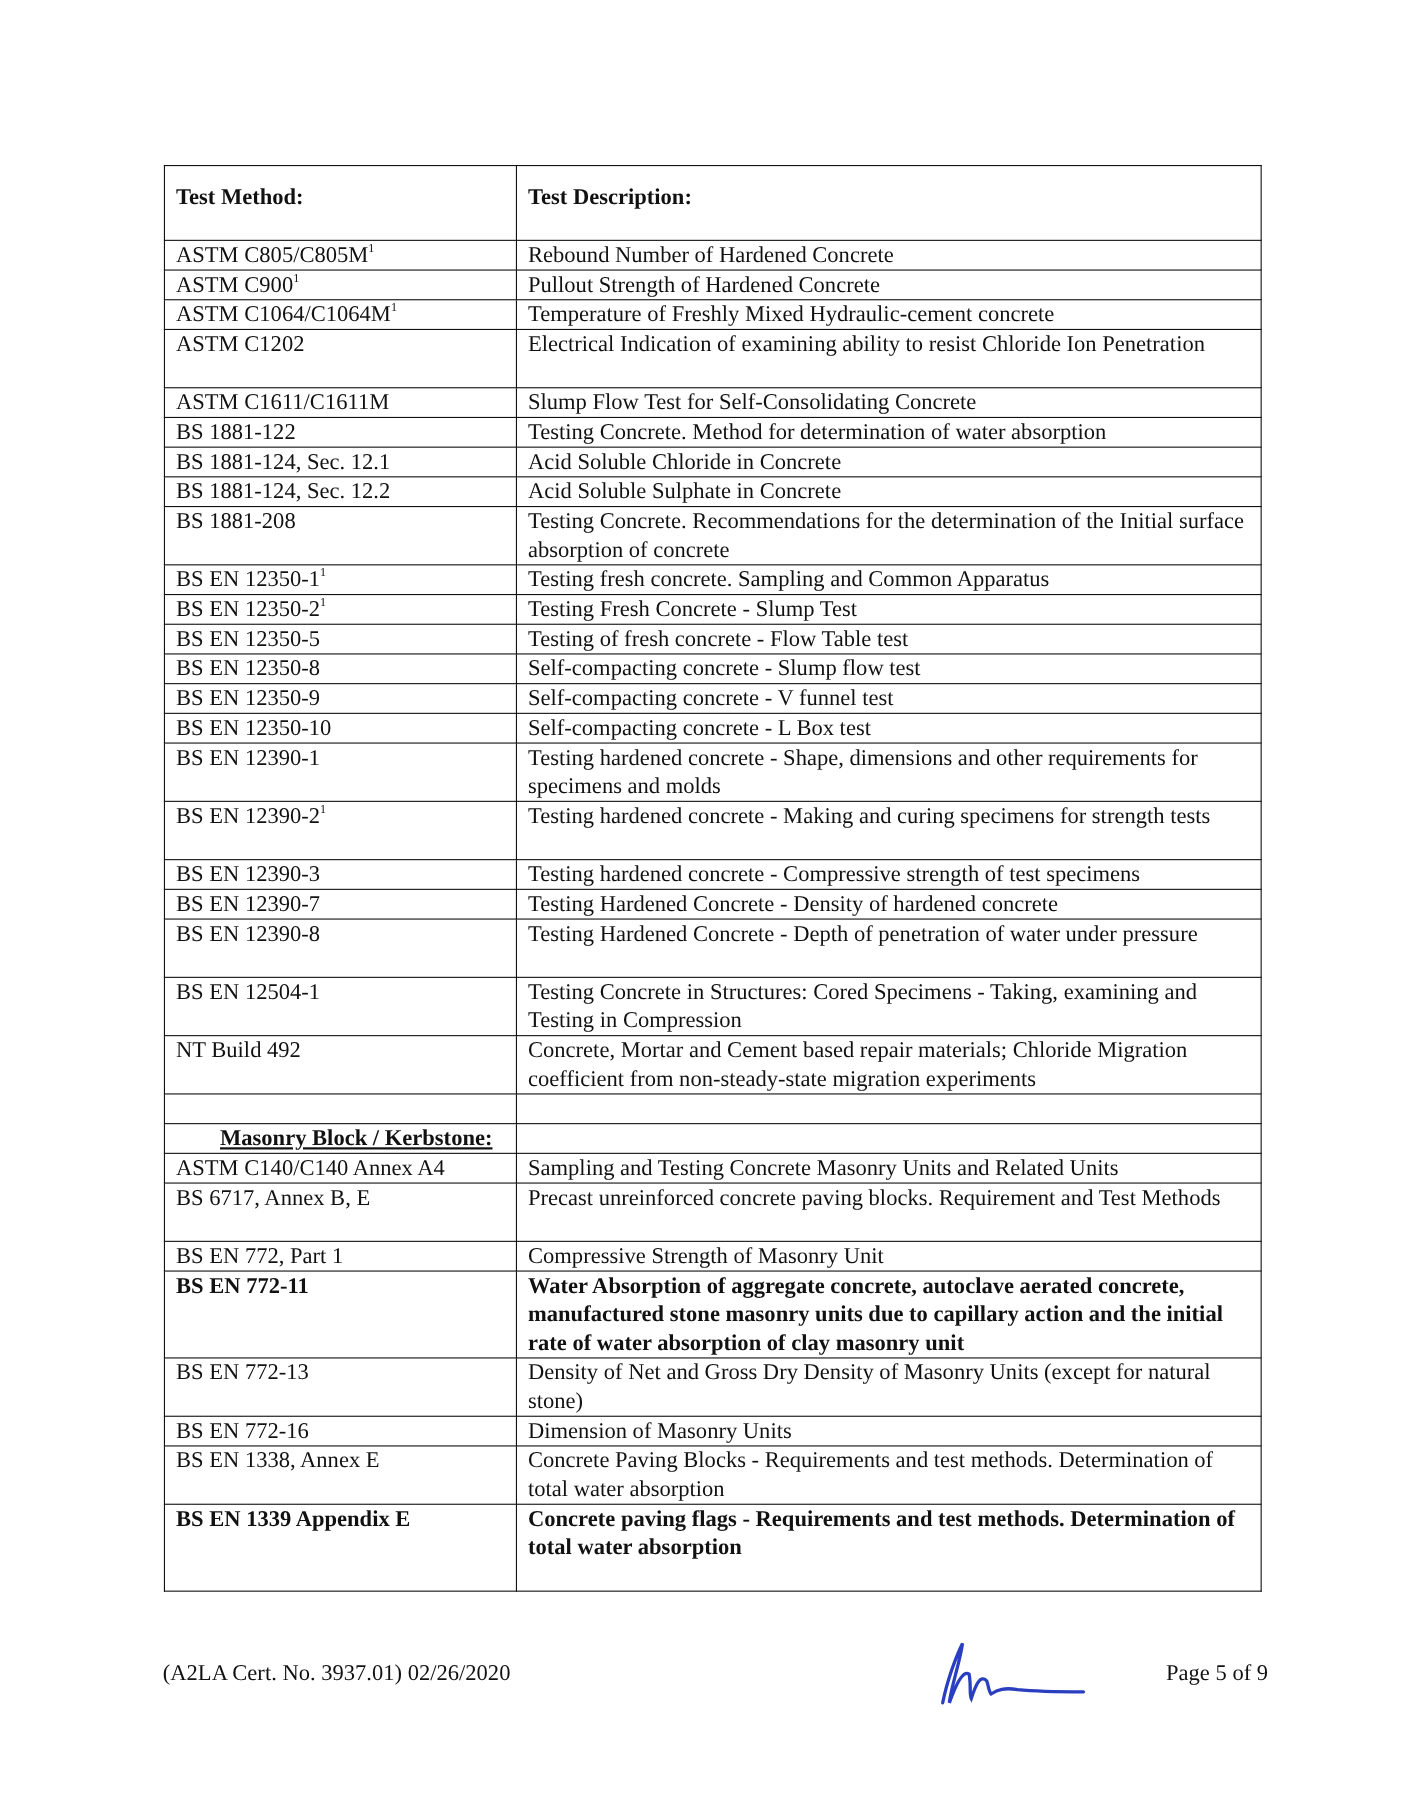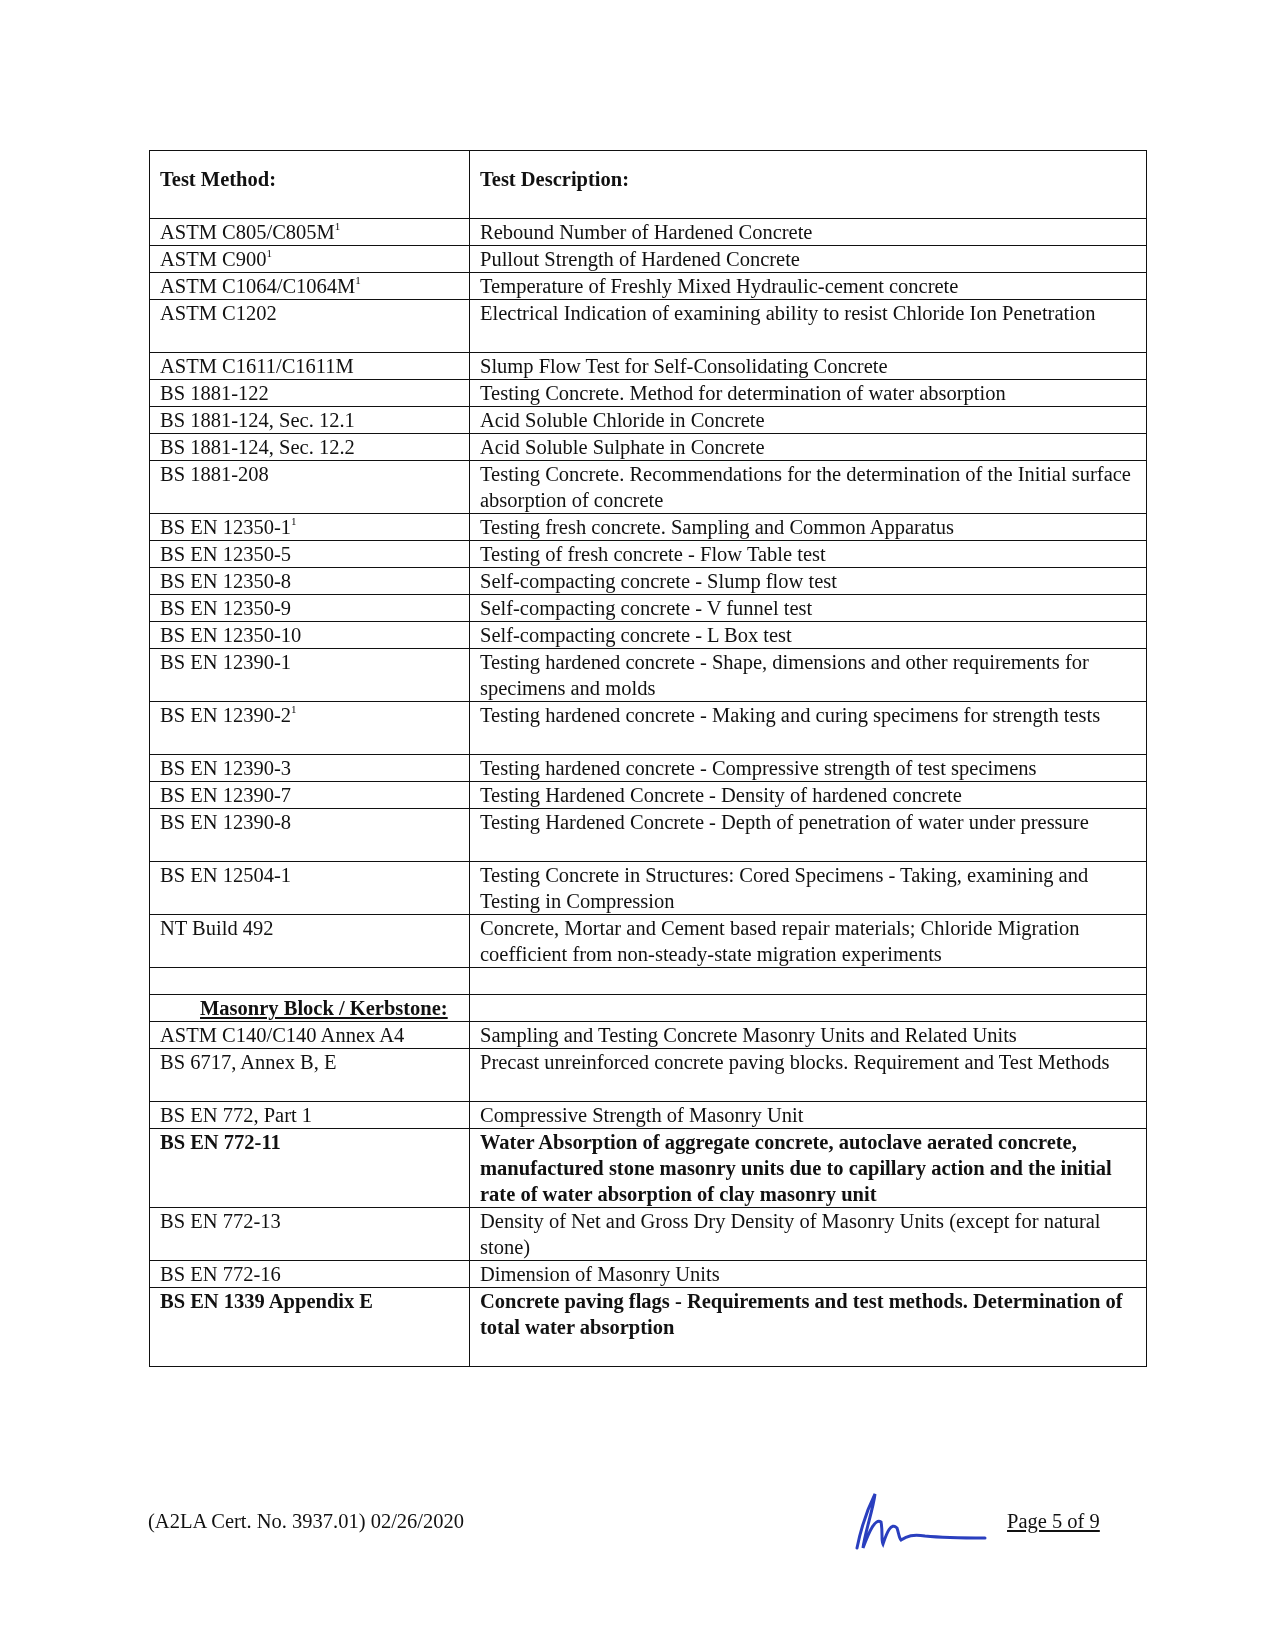--- a/index.html
+++ b/index.html
@@ -12,21 +12,21 @@
   table.acc col.c2 { width: 677px; }
   table.acc td { border: 1.5px solid #111; padding: 0 10px; vertical-align: top;
                  font-size: 20.5px; line-height: 26px; height: 26px; }
   table.acc td.h { font-weight: bold; height: 52px; padding-top: 15px; }
   table.acc tr.r2 td { height: 52px; }
   table.acc tr.r3 td { height: 78px; font-weight: bold; }
   table.acc tr.blank td { height: 26px; }
   sup { font-size: 11px; line-height: 0; vertical-align: 9px; }
   .sec { font-weight: bold; text-decoration: underline; margin-left: 40px; }
   #footer-left { position: absolute; left: 148px; top: 1510px; font-size: 20.5px; text-align: center; }
-  #footer-right { position: absolute; left: 1007px; top: 1510px; font-size: 20.5px; text-decoration: underline; }
+  #footer-right { position: absolute; left: 1060px; top: 1510px; font-size: 20.5px; }
   #signature { position: absolute; left: 835px; top: 1488px; width: 160px; height: 64px; }
 </style>
 </head>
 <body>
 
 <div id="page">
   <table class="acc">
     <colgroup>
         <col class="c1">
         <col class="c2">
@@ -70,20 +70,24 @@
           <td><span>BS 1881-124, Sec. 12.2</span></td>
           <td>Acid Soluble Sulphate in Concrete</td>
         </tr>
         <tr class="r2">
           <td><span>BS 1881-208</span></td>
           <td>Testing Concrete. Recommendations for the determination of the Initial surface absorption of concrete</td>
         </tr>
         <tr>
           <td><span>BS EN 12350-1</span><sup>1</sup></td>
           <td>Testing fresh concrete. Sampling and Common Apparatus</td>
+        </tr>
+        <tr>
+          <td><span>BS EN 12350-2</span><sup>1</sup></td>
+          <td>Testing Fresh Concrete - Slump Test</td>
         </tr>
         <tr>
           <td><span>BS EN 12350-5</span></td>
           <td>Testing of fresh concrete - Flow Table test</td>
         </tr>
         <tr>
           <td><span>BS EN 12350-8</span></td>
           <td>Self-compacting concrete - Slump flow test</td>
         </tr>
         <tr>
@@ -147,20 +151,24 @@
           <td>Water Absorption of aggregate concrete, autoclave aerated concrete, manufactured stone masonry units due to capillary action and the initial rate of water absorption of clay masonry unit</td>
         </tr>
         <tr class="r2">
           <td><span>BS EN 772-13</span></td>
           <td>Density of Net and Gross Dry Density of Masonry Units (except for natural stone)</td>
         </tr>
         <tr>
           <td><span>BS EN 772-16</span></td>
           <td>Dimension of Masonry Units</td>
         </tr>
+        <tr class="r2">
+          <td><span>BS EN 1338, Annex E</span></td>
+          <td>Concrete Paving Blocks - Requirements and test methods. Determination of total water absorption</td>
+        </tr>
         <tr class="r3">
           <td><span>BS EN 1339 Appendix E</span></td>
           <td>Concrete paving flags - Requirements and test methods. Determination of total water absorption</td>
         </tr>
       </tbody>
   </table>
 
   <div id="footer-left">(A2LA Cert. No. 3937.01) 02/26/2020</div>
   <svg id="signature" viewBox="0 0 160 64">
     <path id="sig-path" d="M22 60 C26 40, 34 18, 40 6 C38 22, 30 44, 28 60 C34 44, 40 30, 46 34 C48 44, 46 52, 48 56 C52 44, 56 34, 62 40 C64 46, 64 50, 66 52 C72 48, 78 46, 90 48 C110 50, 130 50, 150 50" fill="none" stroke-width="3" stroke-linecap="round" stroke="#2a3fbf"></path>

